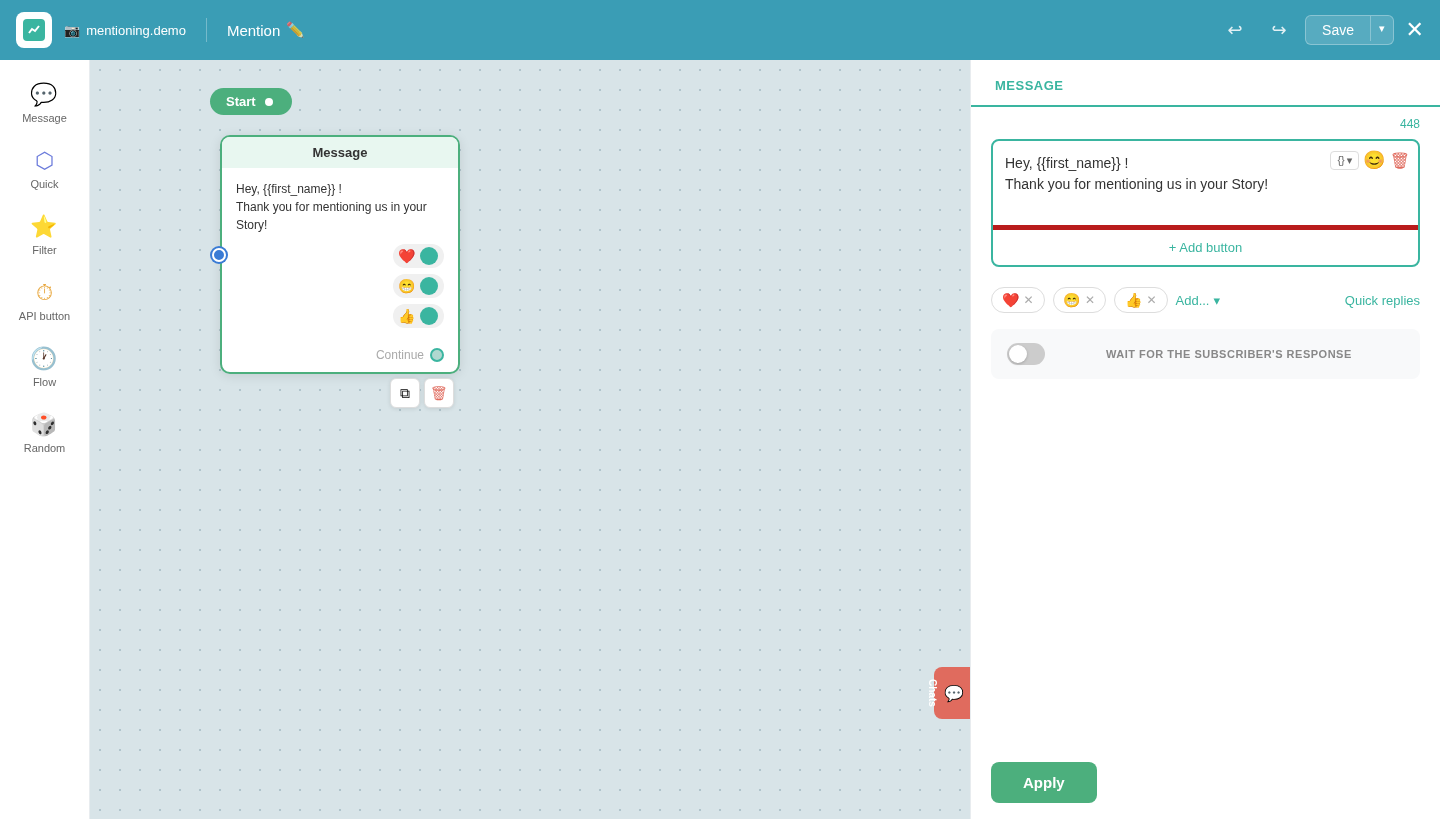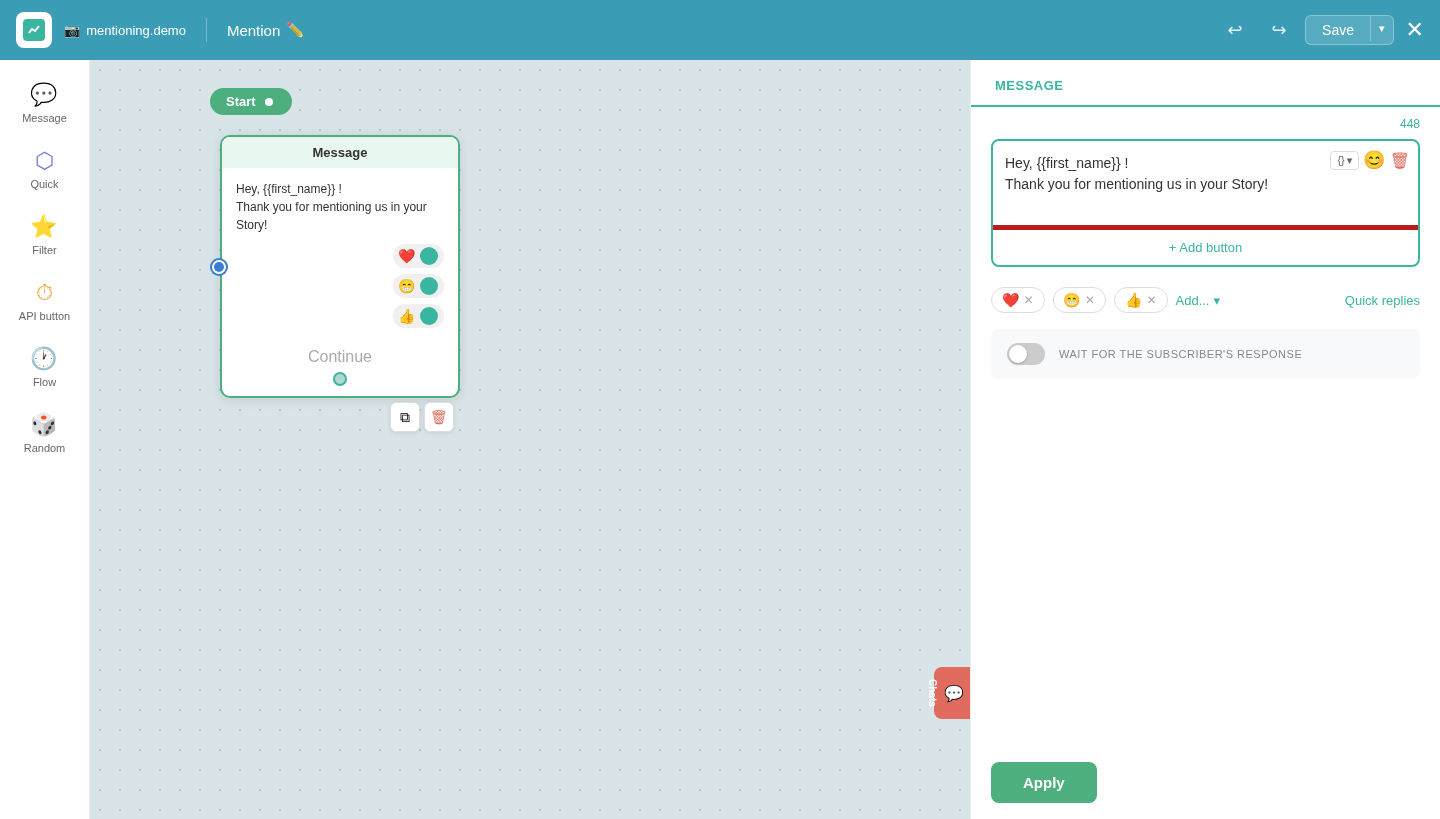--- a/index.html
+++ b/index.html
@@ -171,21 +171,21 @@
       font-size: 14px;
     }
     .reaction-toggle-knob {
       width: 18px; height: 18px;
       background: #3ab5a0;
       border-radius: 50%;
     }
     .continue-row {
       display: flex; align-items: center; justify-content: flex-end;
       padding: 8px 14px 10px;
-      font-size: 16px; color: #aaa; gap: 6px; flex-direction: column;
+      font-size: 12px; color: #aaa; gap: 6px;
     }
     .continue-dot {
       width: 14px; height: 14px;
       border-radius: 50%;
       background: #b0d8d0;
       border: 2px solid #3ab5a0;
     }
     .node-connector {
       position: absolute;
       left: -10px; top: 50%;
@@ -326,22 +326,22 @@
     }
     .toggle-switch-knob {
       width: 18px; height: 18px;
       background: white;
       border-radius: 50%;
       position: absolute;
       top: 2px; left: 2px;
       box-shadow: 0 1px 3px rgba(0,0,0,0.2);
     }
     .wait-label {
-      font-size: 11px; font-weight: 400;
-      color: #888; letter-spacing: 0.5px; text-transform: uppercase;
+      font-size: 11px; font-weight: 700;
+      color: #888; letter-spacing: 0.5px; text-transform: uppercase; margin-left: 47px;
     }
 
     
     .panel-footer {
       padding: 16px 20px;
     }
     .apply-btn {
       background: #4caf7d;
       color: white; border: none;
       border-radius: 8px;

